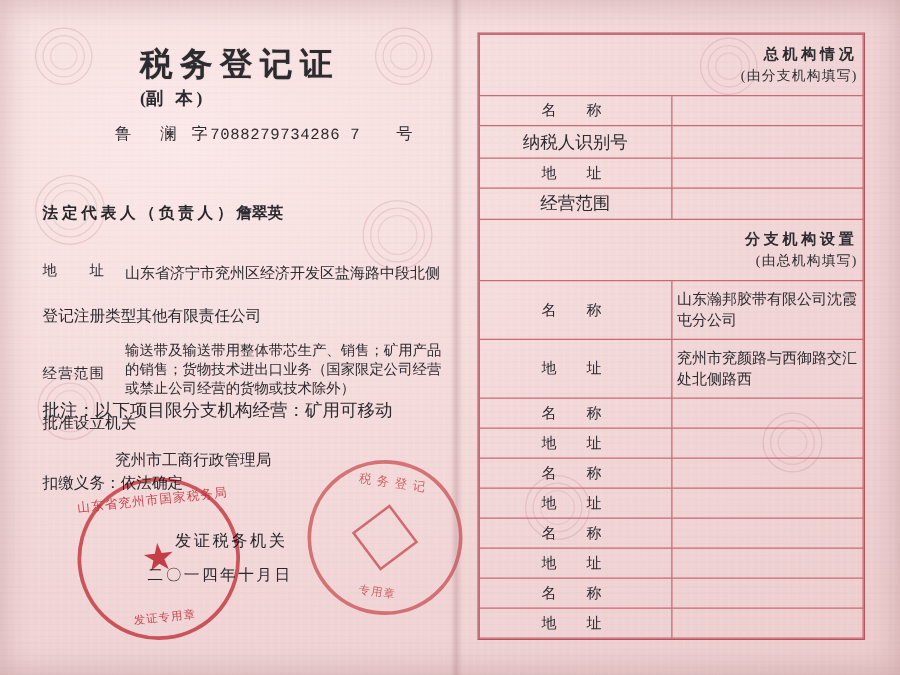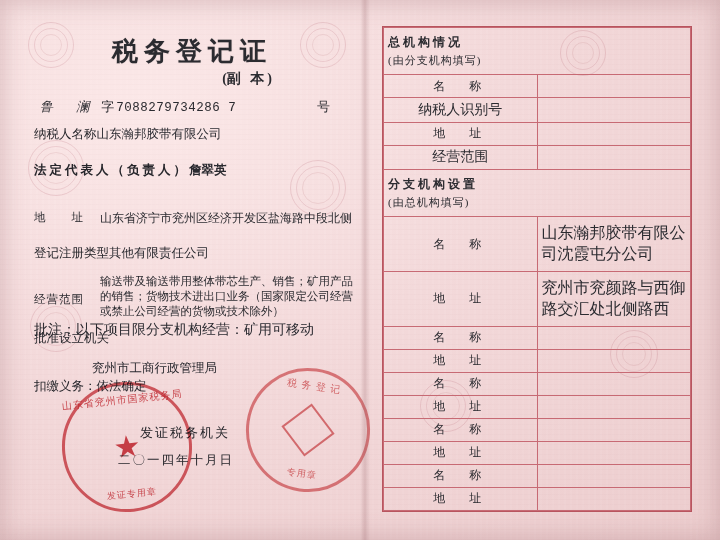--- a/index.html
+++ b/index.html
@@ -31,26 +31,26 @@
   .gl:before{content:"";position:absolute;inset:11px;border-radius:50%;border:1px solid rgba(190,120,130,.18);}
 
   
   #left{position:absolute;left:0;top:0;width:362px;height:540px;}
   .title{
     position:absolute;left:92px;top:34px;width:200px;text-align:center;
     font-size:26px;letter-spacing:6px;font-weight:bold;color:#2b2b30;
     text-shadow:0 0 1px rgba(0,0,0,.25);
   }
   .subtitle{
-    position:absolute;left:112px;top:70px;width:160px;text-align:right;
+    position:absolute;left:112px;top:70px;width:160px;text-align:left;
     font-size:14px;letter-spacing:3px;color:#2b2b30;font-weight:bold;
   }
   .subtitle .paren{letter-spacing:0px;}
   .numline{position:absolute;left:40px;top:98px;width:300px;height:20px;font-size:13px;color:#2b2b30;}
-  .numline .lbl{letter-spacing:10px;font-style:italic;}
+  .numline .lbl{letter-spacing:10px;margin-left:52px;}
   .numline .zi{margin:0 2px;}
   .numline .num{font-family:"Liberation Mono","DejaVu Sans Mono",monospace;letter-spacing:.5px;font-size:12.5px;text-align:right;}
   .numline .hao{float:right;margin-right:10px;}
 
   .row{position:absolute;left:34px;width:320px;font-size:12.5px;color:#26262b;line-height:16px;}
   .row .k{display:inline-block;color:#26262b;}
   .row .v{color:#2a2a30;}
   .sp3{letter-spacing:3px;}
 
   .multi{position:absolute;left:34px;width:322px;font-size:11.5px;line-height:15px;color:#2b2b30;}
@@ -72,26 +72,26 @@
   #stamp-right{left:246px;top:368px;width:118px;height:118px;border-width:3px;transform:rotate(8deg);
     border-color:rgba(205,55,60,.6);color:rgba(205,55,60,.7);}
   #stamp-right .sq{position:absolute;left:50%;top:50%;transform:translate(-50%,-50%) rotate(45deg);
     width:34px;height:34px;border:2px solid rgba(205,55,60,.65);}
 
   
   #right{position:absolute;left:382px;top:26px;width:310px;height:486px;
     border:1.6px solid #b8555f;box-sizing:border-box;}
   .tbl{width:100%;height:100%;border-collapse:collapse;table-layout:fixed;}
   .tbl td{border:1px solid #c76a74;font-size:12px;color:#2b2b30;padding:0 4px;}
-  .hdr{text-align:left;font-weight:bold;letter-spacing:3px;font-size:13px;line-height:18px;padding:5px 0;}
+  .hdr{text-align:right;font-weight:bold;letter-spacing:3px;font-size:13px;line-height:18px;padding:5px 0;}
   .hdr .sub{display:block;font-weight:normal;font-size:11px;letter-spacing:1px;}
   .lab{width:86px;text-align:center;letter-spacing:6px;padding-left:10px;}
   .lab.narrow{letter-spacing:0px;font-size:14px;}
   .val{font-size:10.5px;color:#2e2e33;}
-  .val.hand{font-size:16px;}
+  .val.hand{font-size:12px;}
 </style>
 </head>
 <body>
 
 <div id="doc">
   <div class="tex"></div>
 
   <div class="gl" style="left:28px;top:22px;width:44px;height:44px;"></div>
   <div class="gl" style="left:300px;top:22px;width:44px;height:44px;"></div>
   <div class="gl" style="left:28px;top:140px;width:54px;height:54px;"></div>
@@ -105,23 +105,20 @@
     <div class="title">税务登记证</div>
     <div class="subtitle">
       <span class="paren">(</span><span>副 本</span><span class="paren">)</span>
     </div>
 
     <div class="numline">
       <span class="lbl">鲁 澜</span><span class="zi">字</span><span class="num">7088279734286 7</span>
       <span class="hao">号</span>
     </div>
 
-    <div class="row" style="top:126px;">
-      <span class="k">纳税人名称</span><span class="v">山东瀚邦胶带有限公司</span>
-    </div>
 
     <div class="row" style="top:162px;font-weight:bold;">
       <span class="k sp3">法定代表人（负责人）</span><span class="v">詹翠英</span>
     </div>
 
     <div class="multi" style="top:210px;">
       <span class="k">地　　址</span>
       <span class="v" style="font-size:12px;line-height:17px;">山东省济宁市兖州区经济开发区盐海路中段北侧</span>
     </div>
 

